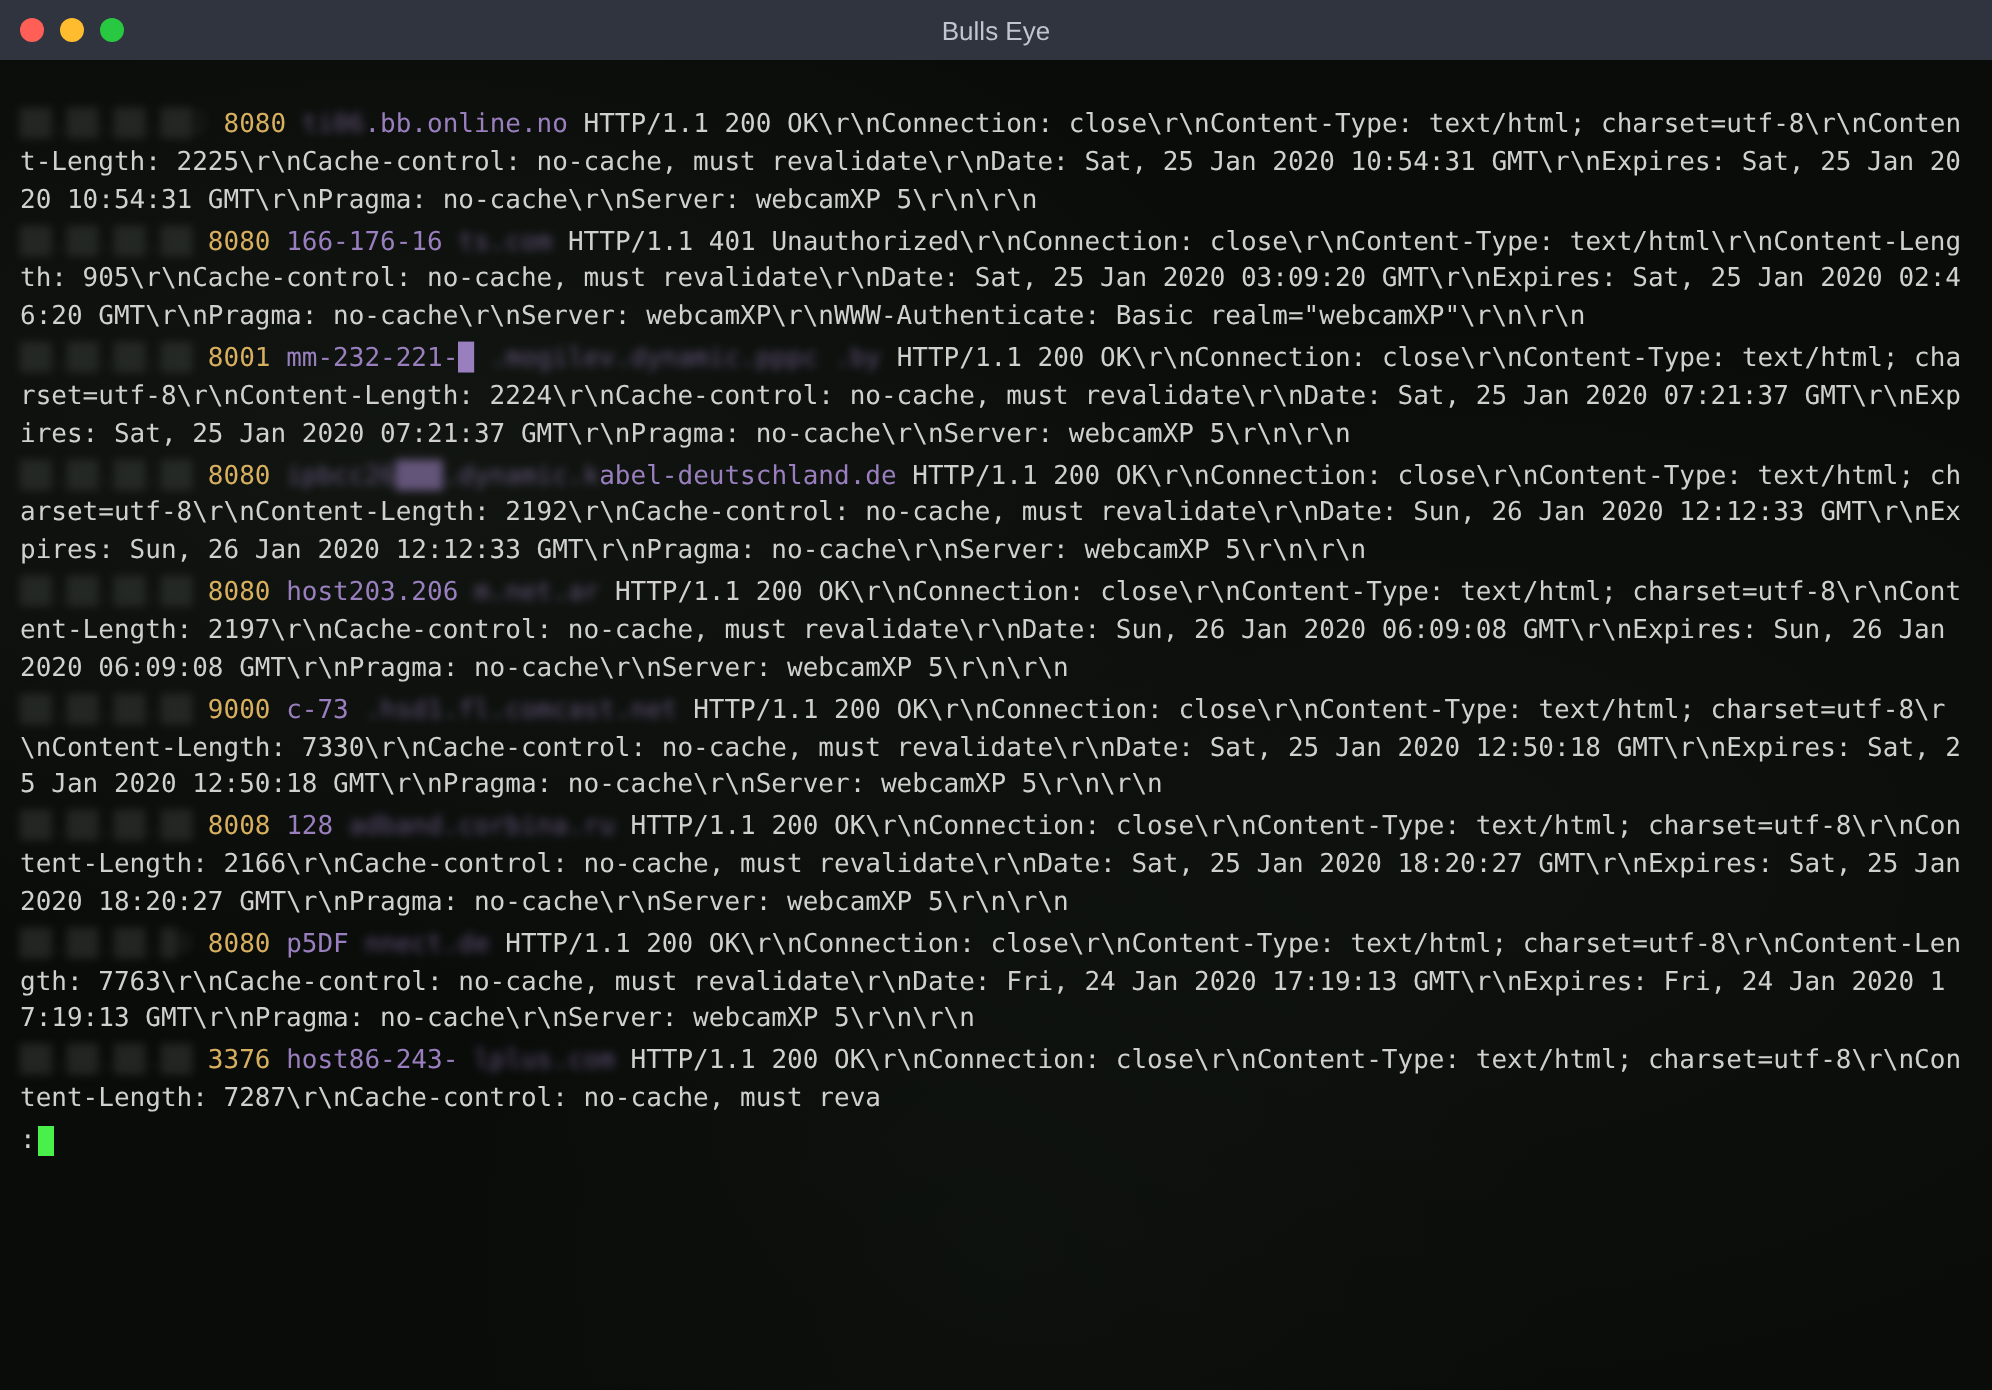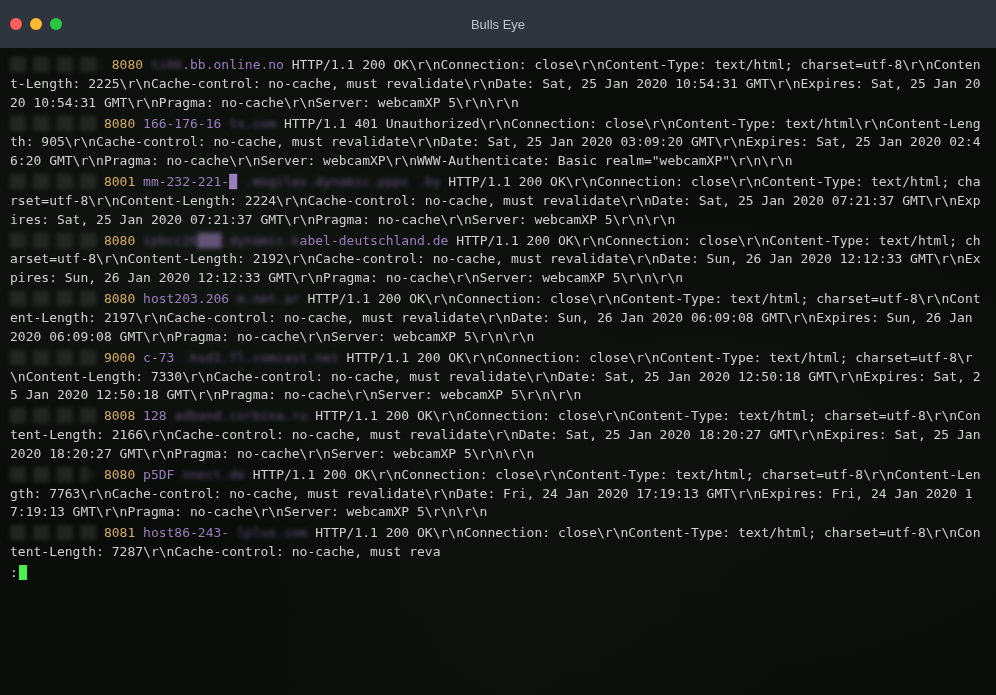--- a/index.html
+++ b/index.html
@@ -4,21 +4,21 @@
 <style>
   * { margin: 0; padding: 0; box-sizing: border-box; }
   html, body { width: 996px; height: 695px; overflow: hidden; }
   body {
     background: #1e2128;
     font-family: "Menlo", "Consolas", monospace;
     font-size: 13px;
     color: #d0d0d0;
   }
   .titlebar {
-    height: 48px;
+    height: 30px;
     background: #2f343f;
     display: flex;
     align-items: center;
     padding: 0 10px;
     position: relative;
   }
   .traffic-lights {
     display: flex;
     gap: 8px;
     align-items: center;
@@ -30,21 +30,21 @@
   .title {
     position: absolute;
     left: 0; right: 0;
     text-align: center;
     color: #c0c5ce;
     font-size: 13px;
     font-family: -apple-system, sans-serif;
     pointer-events: none;
   }
   .terminal {
-    padding: 8px 10px 10px 10px;
+    padding: 24px 10px 10px 10px;
     background: #0a0c0a;
     height: calc(695px - 30px);
     line-height: 1.45;
     word-break: break-all;
     position: relative;
   }
   .terminal::before {
     content: "";
     position: absolute;
     inset: 0;
@@ -84,16 +84,16 @@
 <div class="terminal">
   <div id="lines">
       <div class="entry"><span class="ip">██.██.██.██2</span>    <span class="port">8080</span>    <span class="host"><span class="blur">ti06</span><span>.bb.online.no</span><span class="blur">            </span></span> <span class="resp">HTTP/1.1 200 OK\r\nConnection: close\r\nContent-Type: text/html; charset=utf-8\r\nContent-Length: 2225\r\nCache-control: no-cache, must revalidate\r\nDate: Sat, 25 Jan 2020 10:54:31 GMT\r\nExpires: Sat, 25 Jan 2020 10:54:31 GMT\r\nPragma: no-cache\r\nServer: webcamXP 5\r\n\r\n</span></div>
       <div class="entry"><span class="ip">██.██.██.██ </span>    <span class="port">8080</span>    <span class="host"><span>166-176-16</span><span class="blur">          ts.com        </span></span> <span class="resp">HTTP/1.1 401 Unauthorized\r\nConnection: close\r\nContent-Type: text/html\r\nContent-Length: 905\r\nCache-control: no-cache, must revalidate\r\nDate: Sat, 25 Jan 2020 03:09:20 GMT\r\nExpires: Sat, 25 Jan 2020 02:46:20 GMT\r\nPragma: no-cache\r\nServer: webcamXP\r\nWWW-Authenticate: Basic realm="webcamXP"\r\n\r\n</span></div>
       <div class="entry"><span class="ip">██.██.██.██ </span>    <span class="port">8001</span>    <span class="host"><span>mm-232-221-█</span><span class="blur">    .mogilev.dynamic.pppc      .by </span></span> <span class="resp">HTTP/1.1 200 OK\r\nConnection: close\r\nContent-Type: text/html; charset=utf-8\r\nContent-Length: 2224\r\nCache-control: no-cache, must revalidate\r\nDate: Sat, 25 Jan 2020 07:21:37 GMT\r\nExpires: Sat, 25 Jan 2020 07:21:37 GMT\r\nPragma: no-cache\r\nServer: webcamXP 5\r\n\r\n</span></div>
       <div class="entry"><span class="ip">██.██.██.██ </span>    <span class="port">8080</span>    <span class="host"><span class="blur">ipbcc26███.dynamic.k</span><span>abel-deutschland.de </span></span> <span class="resp">HTTP/1.1 200 OK\r\nConnection: close\r\nContent-Type: text/html; charset=utf-8\r\nContent-Length: 2192\r\nCache-control: no-cache, must revalidate\r\nDate: Sun, 26 Jan 2020 12:12:33 GMT\r\nExpires: Sun, 26 Jan 2020 12:12:33 GMT\r\nPragma: no-cache\r\nServer: webcamXP 5\r\n\r\n</span></div>
       <div class="entry"><span class="ip">██.██.██.██ </span>    <span class="port">8080</span>    <span class="host"><span>host203.206</span><span class="blur">          m.net.ar            </span></span> <span class="resp">HTTP/1.1 200 OK\r\nConnection: close\r\nContent-Type: text/html; charset=utf-8\r\nContent-Length: 2197\r\nCache-control: no-cache, must revalidate\r\nDate: Sun, 26 Jan 2020 06:09:08 GMT\r\nExpires: Sun, 26 Jan 2020 06:09:08 GMT\r\nPragma: no-cache\r\nServer: webcamXP 5\r\n\r\n</span></div>
       <div class="entry"><span class="ip">██.██.██.██ </span>    <span class="port">9000</span>    <span class="host"><span>c-73</span><span class="blur">        .hsd1.fl.comcast.net       </span></span> <span class="resp">HTTP/1.1 200 OK\r\nConnection: close\r\nContent-Type: text/html; charset=utf-8\r\nContent-Length: 7330\r\nCache-control: no-cache, must revalidate\r\nDate: Sat, 25 Jan 2020 12:50:18 GMT\r\nExpires: Sat, 25 Jan 2020 12:50:18 GMT\r\nPragma: no-cache\r\nServer: webcamXP 5\r\n\r\n</span></div>
       <div class="entry"><span class="ip">██.██.██.██ </span>    <span class="port">8008</span>    <span class="host"><span>128</span><span class="blur">           adband.corbina.ru        </span></span> <span class="resp">HTTP/1.1 200 OK\r\nConnection: close\r\nContent-Type: text/html; charset=utf-8\r\nContent-Length: 2166\r\nCache-control: no-cache, must revalidate\r\nDate: Sat, 25 Jan 2020 18:20:27 GMT\r\nExpires: Sat, 25 Jan 2020 18:20:27 GMT\r\nPragma: no-cache\r\nServer: webcamXP 5\r\n\r\n</span></div>
       <div class="entry"><span class="ip">██.██.██.█0 </span>    <span class="port">8080</span>    <span class="host"><span>p5DF</span><span class="blur">              nnect.de       </span></span> <span class="resp">HTTP/1.1 200 OK\r\nConnection: close\r\nContent-Type: text/html; charset=utf-8\r\nContent-Length: 7763\r\nCache-control: no-cache, must revalidate\r\nDate: Fri, 24 Jan 2020 17:19:13 GMT\r\nExpires: Fri, 24 Jan 2020 17:19:13 GMT\r\nPragma: no-cache\r\nServer: webcamXP 5\r\n\r\n</span></div>
-      <div class="entry"><span class="ip">██.██.██.██ </span>    <span class="port">8081</span>    <span class="host"><span>host86-243-</span><span class="blur">                    lplus.com          </span></span> <span class="resp">HTTP/1.1 200 OK\r\nConnection: close\r\nContent-Type: text/html; charset=utf-8\r\nContent-Length: 7287\r\nCache-control: no-cache, must reva</span></div>
+      <div class="entry"><span class="ip">██.██.██.██ </span>    <span class="port">3376</span>    <span class="host"><span>host86-243-</span><span class="blur">                    lplus.com          </span></span> <span class="resp">HTTP/1.1 200 OK\r\nConnection: close\r\nContent-Type: text/html; charset=utf-8\r\nContent-Length: 7287\r\nCache-control: no-cache, must reva</span></div>
     </div>
   <div class="prompt-line"><span>:</span><span class="cursor"></span></div>
 </div>
 
 </body></html>

